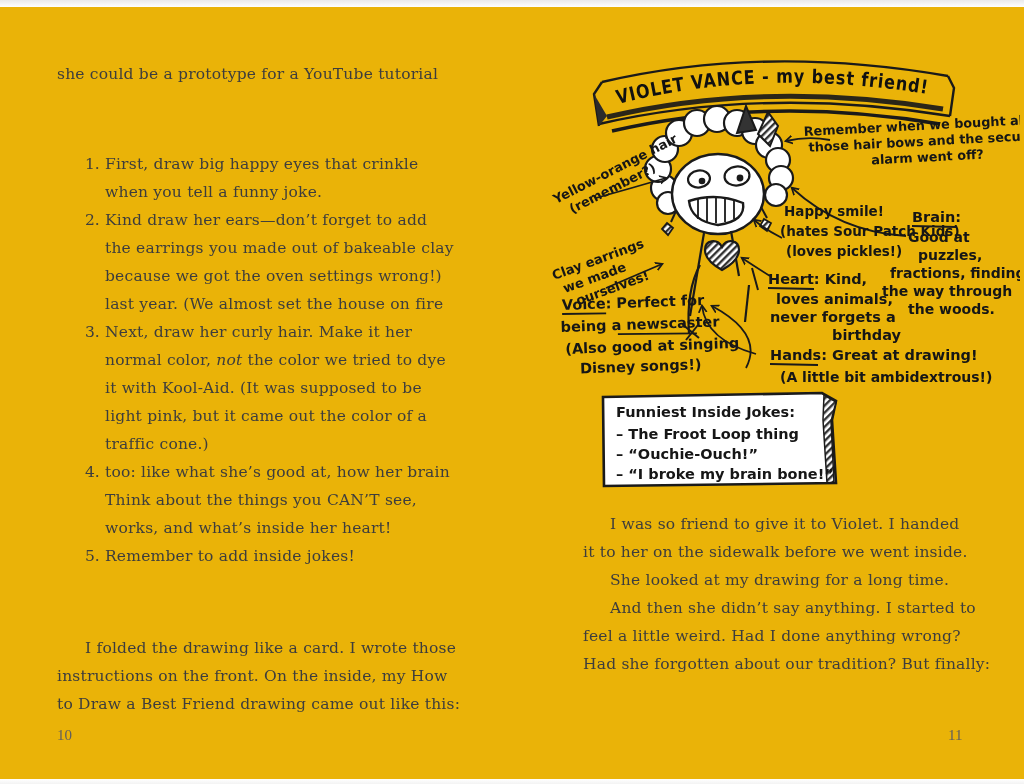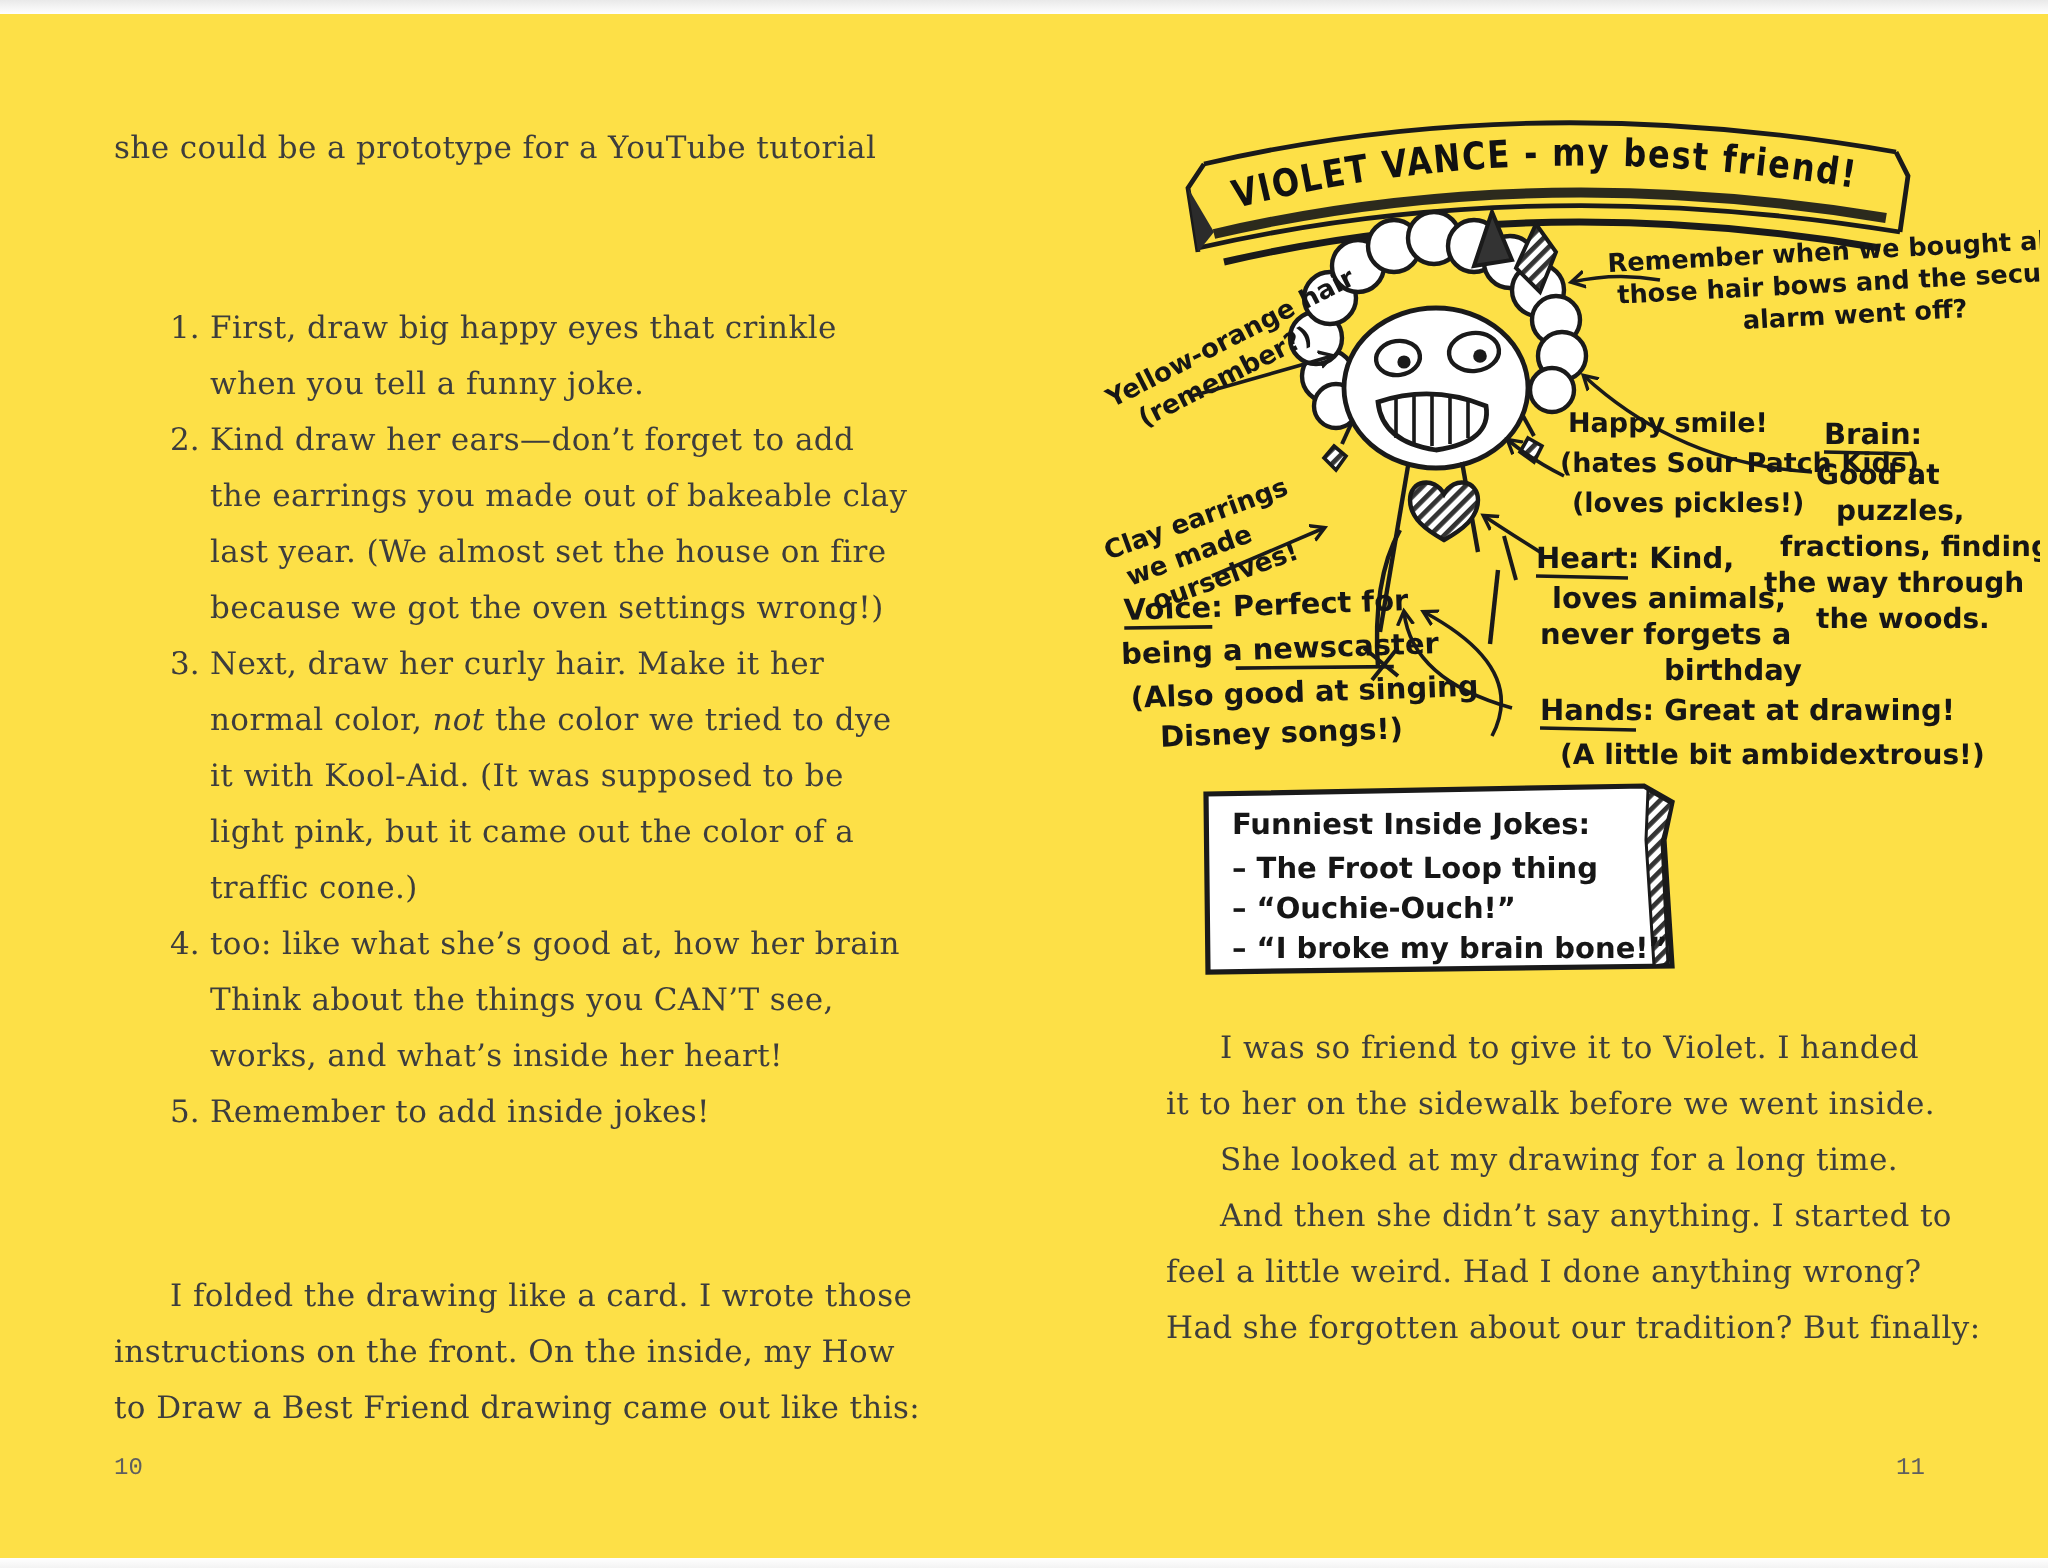--- a/index.html
+++ b/index.html
@@ -1,38 +1,38 @@
 <!DOCTYPE html>
 <html><head>
 <meta charset="utf-8">
 <style>
   html,body{margin:0;padding:0;}
   .spread{
-    position:relative; width:1024px; height:784px; background:#fde047;
+    position:relative; width:1024px; height:784px; background:#eab308;
     font-family:"DejaVu Serif", serif; color:#3d3d3d; overflow:hidden;
   }
   .edge-top{position:absolute;top:0;left:0;right:0;height:7px;
     background:linear-gradient(to bottom,#e9e9e9,#ffffff);}
   .edge-bottom{position:absolute;bottom:0;left:0;right:0;height:5px;
     background:linear-gradient(to top,#f3f3f3,#ffffff);}
 
   .bl{font-size:15.5px; line-height:28px; letter-spacing:0.2px; white-space:nowrap;}
 
   .left-col{position:absolute; left:57px; top:60px; width:410px;}
   .list-block{position:absolute; left:57px; top:150px; width:410px; padding-left:28px; box-sizing:border-box;}
   .li{display:flex;}
   .num{width:20px; flex:0 0 20px; font-size:15.5px; line-height:28px;}
   .closing-block{position:absolute; left:57px; top:596px; width:410px;}
   .closing-block .bl:first-child{text-indent:28px;margin-top:38px;}
   .em{font-style:italic;}
 
   .right-col{position:absolute; left:583px; top:510px; width:400px;}
   .indent{padding-left:27px;}
 
-  .pgnum{position:absolute; font-family:Liberation Mono, monospace; font-size:12px; color:#5f5f5f;}
+  .pgnum{position:absolute; font-family:Liberation Serif, serif; font-size:15px; color:#5f5f5f;}
   .pg-left{left:57px; top:727px;}
   .pg-right{left:948px; top:727px;}
 
   .illu{position:absolute; left:540px; top:38px; width:480px; height:470px;}
 
   .hw{font-family:"DejaVu Sans",sans-serif; font-weight:bold; fill:#161616;}
   .ink{stroke:#1a1a1a; fill:none;}
   .banner-text{font-family:"DejaVu Sans",sans-serif; font-weight:bold; font-size:19px; letter-spacing:1px; fill:#111;}
 </style>
 </head>
@@ -52,22 +52,22 @@
       <div>
         <div class="bl">First, draw big happy eyes that crinkle</div>
         <div class="bl">when you tell a funny joke.</div>
       </div>
     </div>
     <div class="li">
       <div class="num">2.</div>
       <div>
         <div class="bl">Kind draw her ears—don’t forget to add</div>
         <div class="bl">the earrings you made out of bakeable clay</div>
+        <div class="bl">because we got the oven settings wrong!)</div>
         <div class="bl">last year. (We almost set the house on fire</div>
-        <div class="bl">because we got the oven settings wrong!)</div>
       </div>
     </div>
     <div class="li">
       <div class="num">3.</div>
       <div>
         <div class="bl">Next, draw her curly hair. Make it her</div>
         <div class="bl"><span>normal color, </span><span class="em">not</span><span> the color we tried to dye</span></div>
         <div class="bl">it with Kool-Aid. (It was supposed to be</div>
         <div class="bl">light pink, but it came out the color of a</div>
         <div class="bl">traffic cone.)</div>

